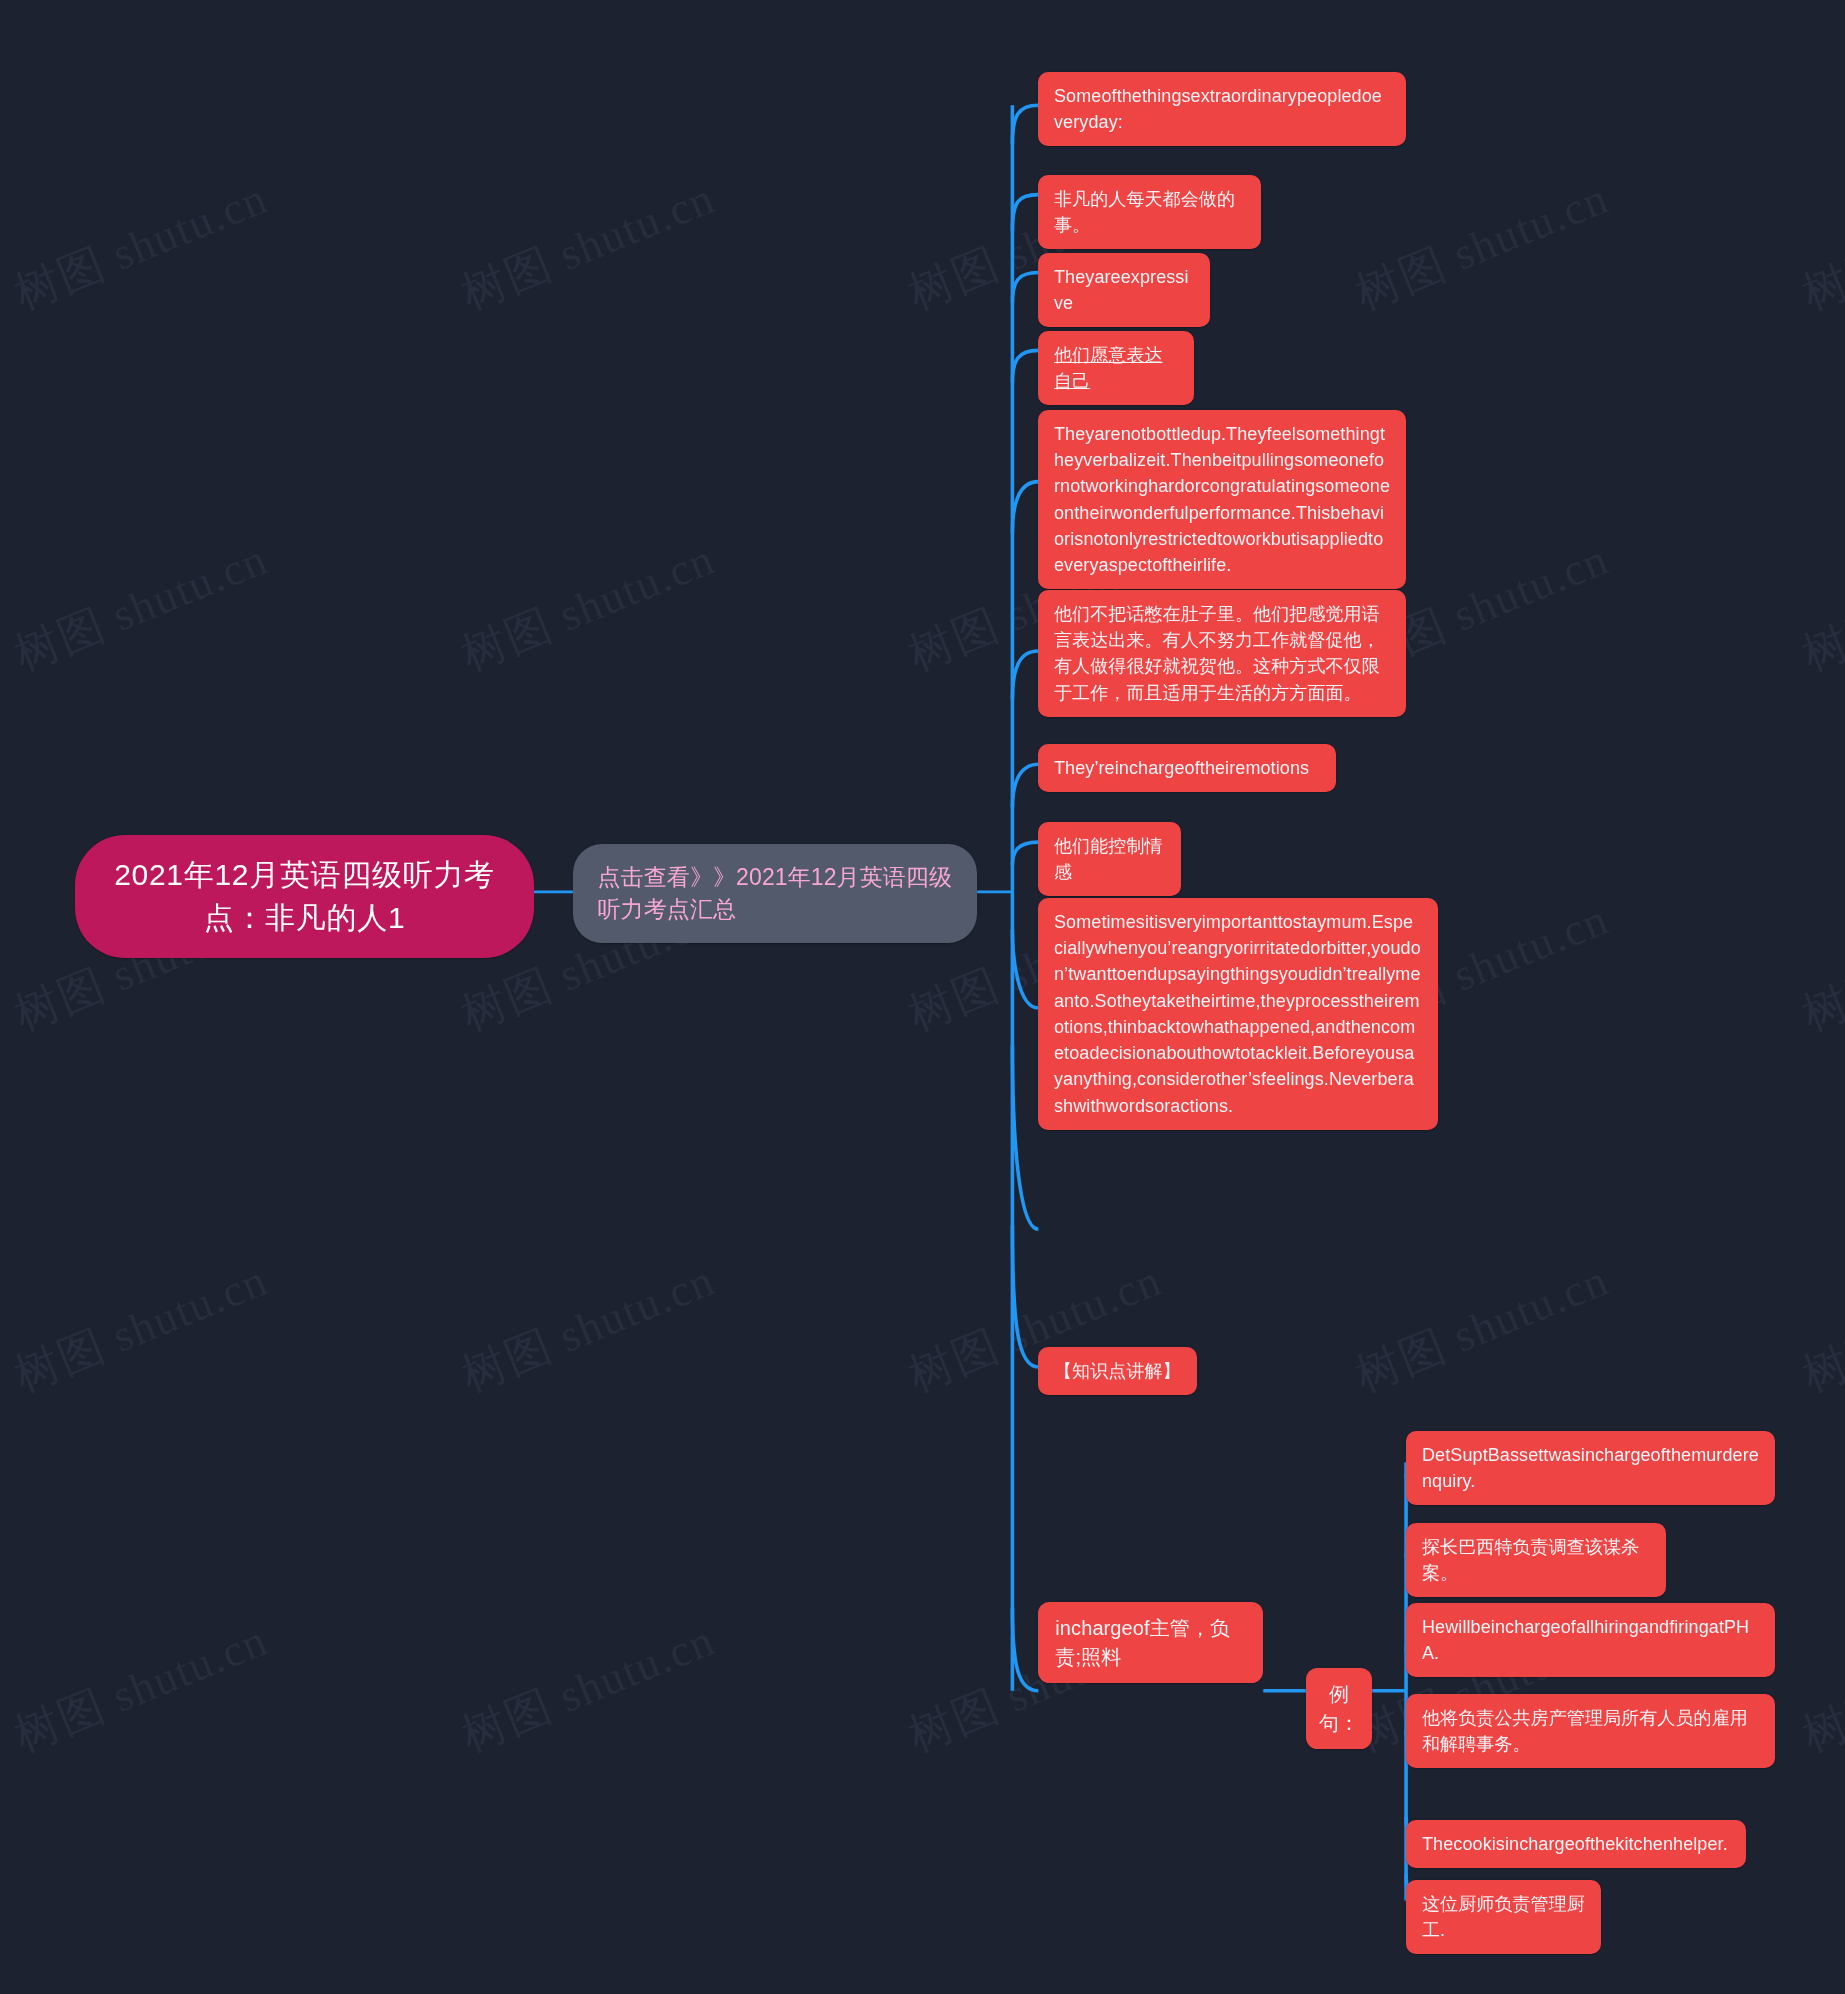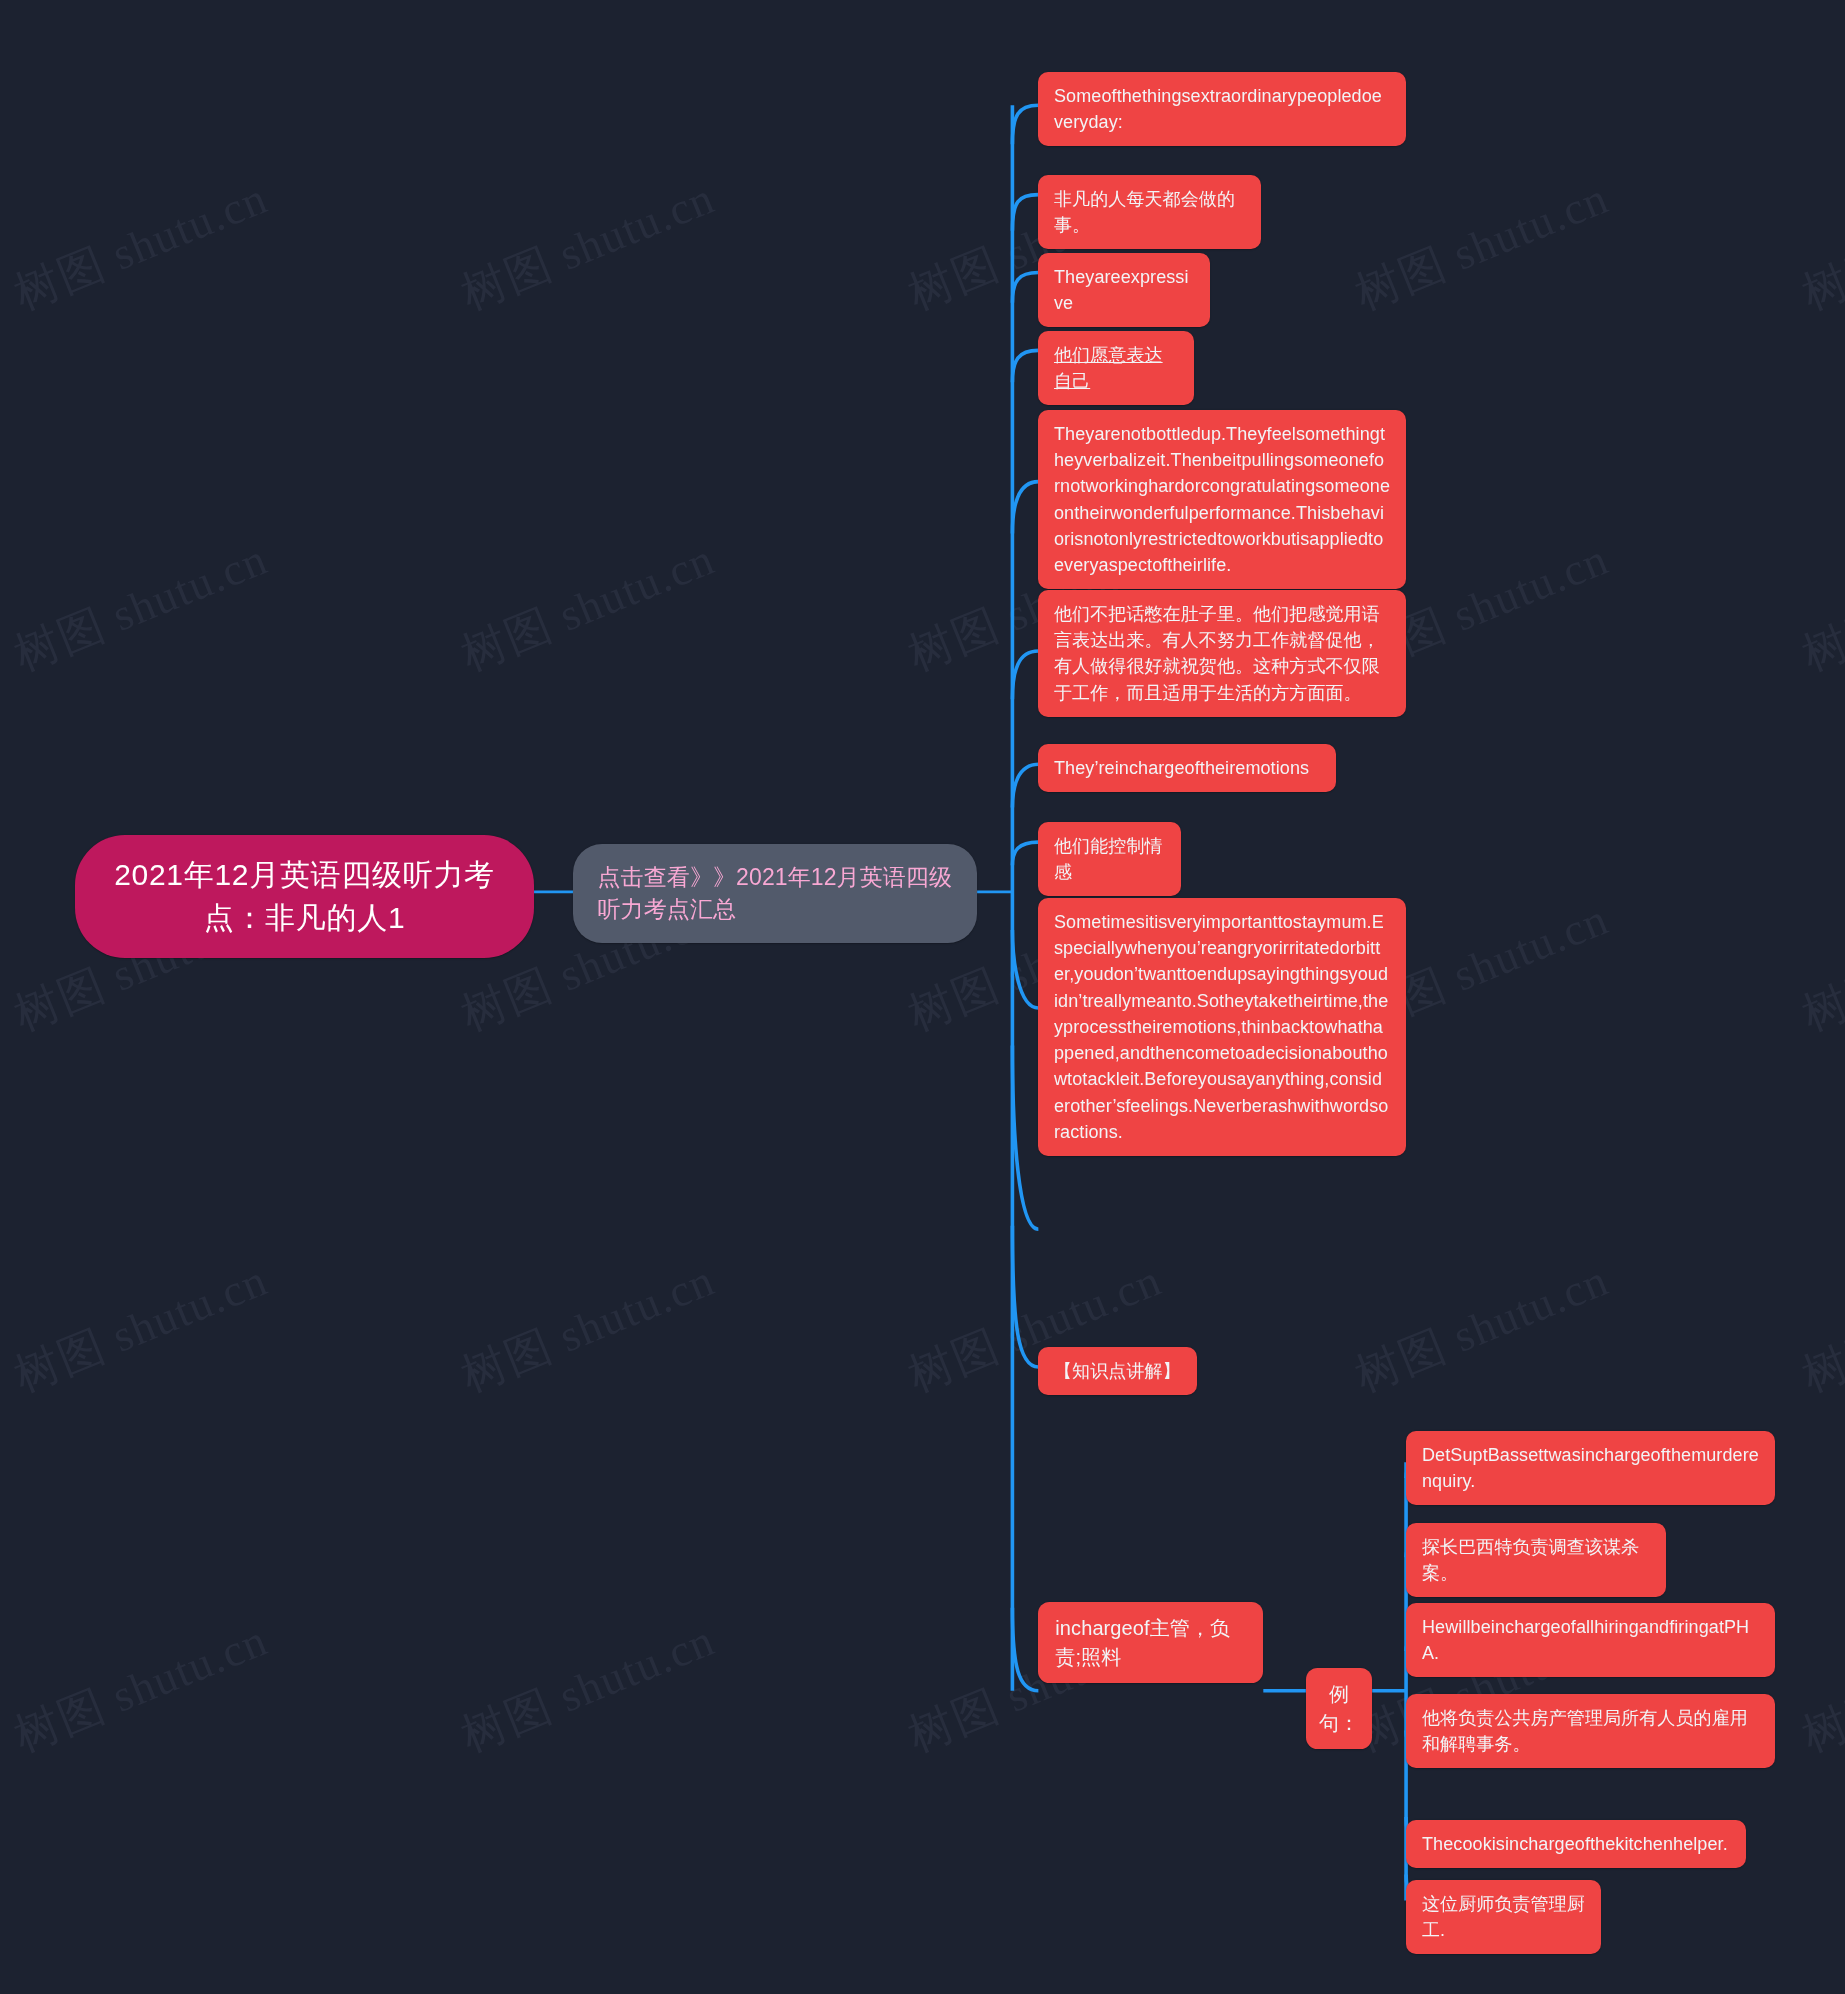--- a/index.html
+++ b/index.html
@@ -189,21 +189,21 @@
   </div>
 
   <div class="node" style="left:1038px; top:744px; width:298px;">
     <span>They’reinchargeoftheiremotions</span>
   </div>
 
   <div class="node cjk" style="left:1038px; top:822px; width:143px;">
     <span>他们能控制情感</span>
   </div>
 
-  <div class="node" style="left:1038px; top:898px; width:368px;">
+  <div class="node" style="left:1038px; top:898px; width:400px;">
     <span>Sometimesitisveryimportanttostaymum.Especiallywhenyou’reangryorirritatedorbitter,youdon’twanttoendupsayingthingsyoudidn’treallymeanto.Sotheytaketheirtime,theyprocesstheiremotions,thinbacktowhathappened,andthencometoadecisionabouthowtotackleit.Beforeyousayanything,considerother’sfeelings.Neverberashwithwordsoractions.</span>
   </div>
 
 
   <div class="node cjk" style="left:1038px; top:1347px; width:auto;">
     <span>【知识点讲解】</span>
   </div>
 
   <div class="node cjk mid" style="left:1038px; top:1602px; width:225px;">
     <span>inchargeof主管，负责;照料</span>

